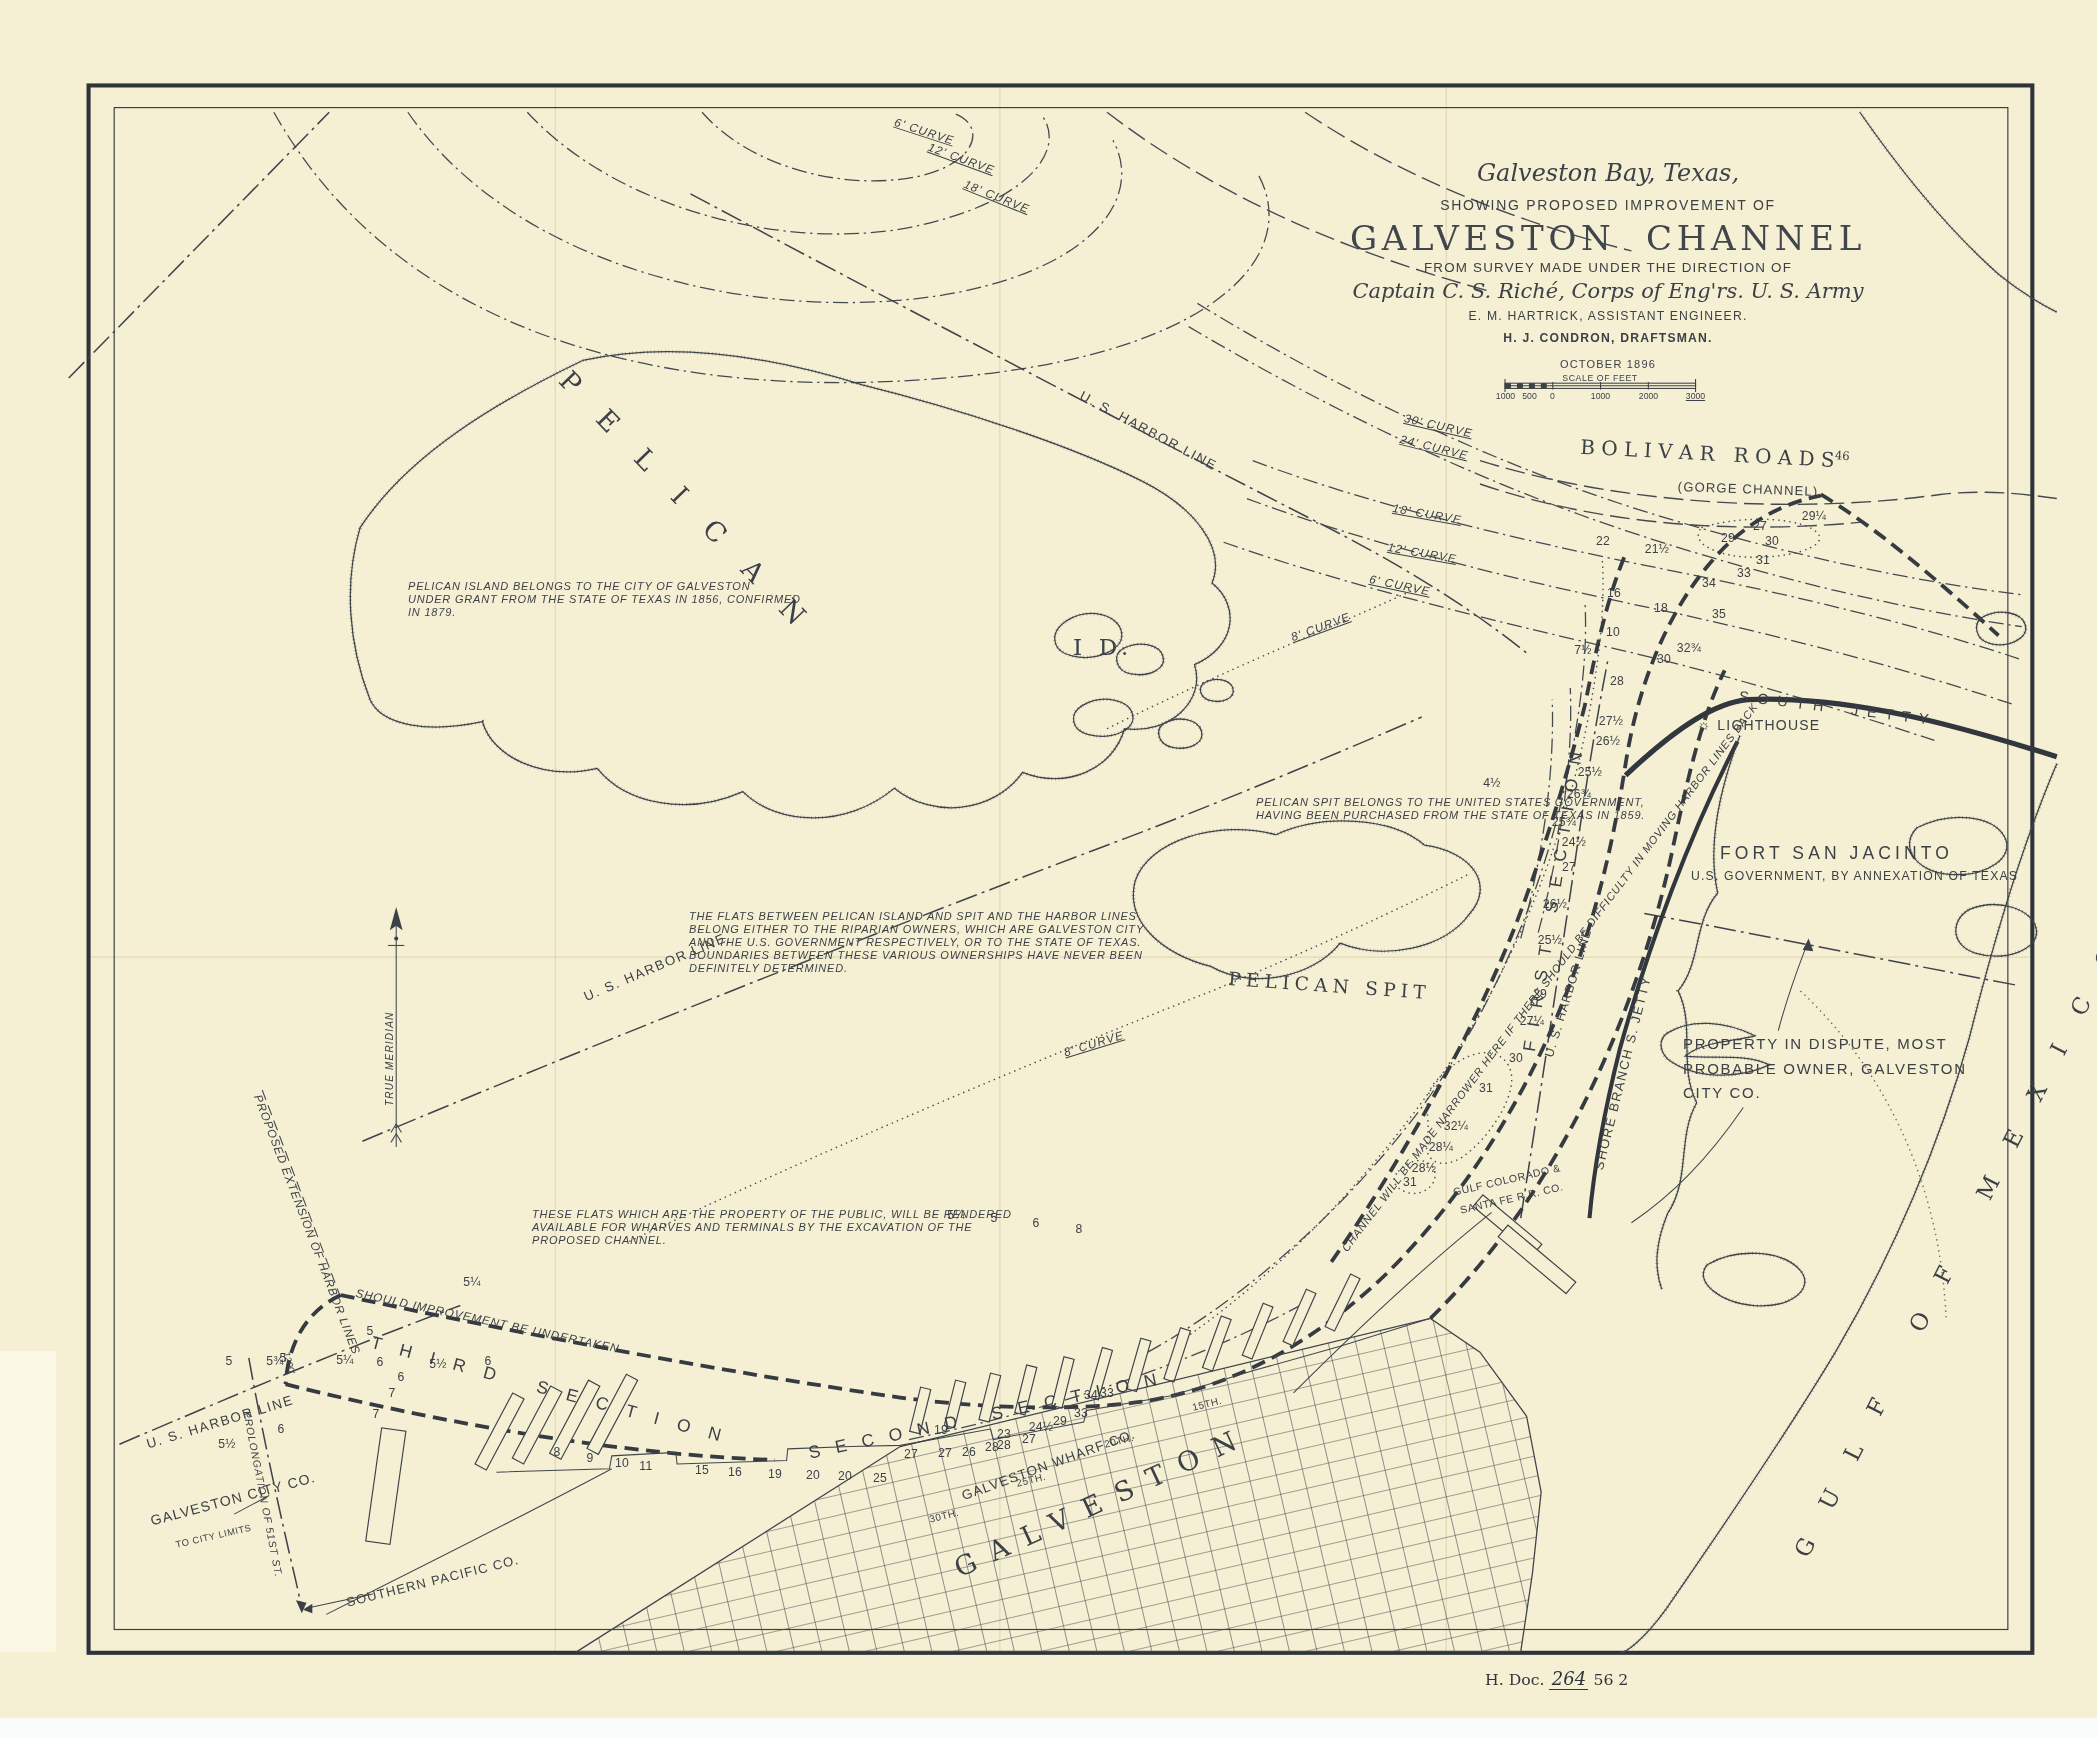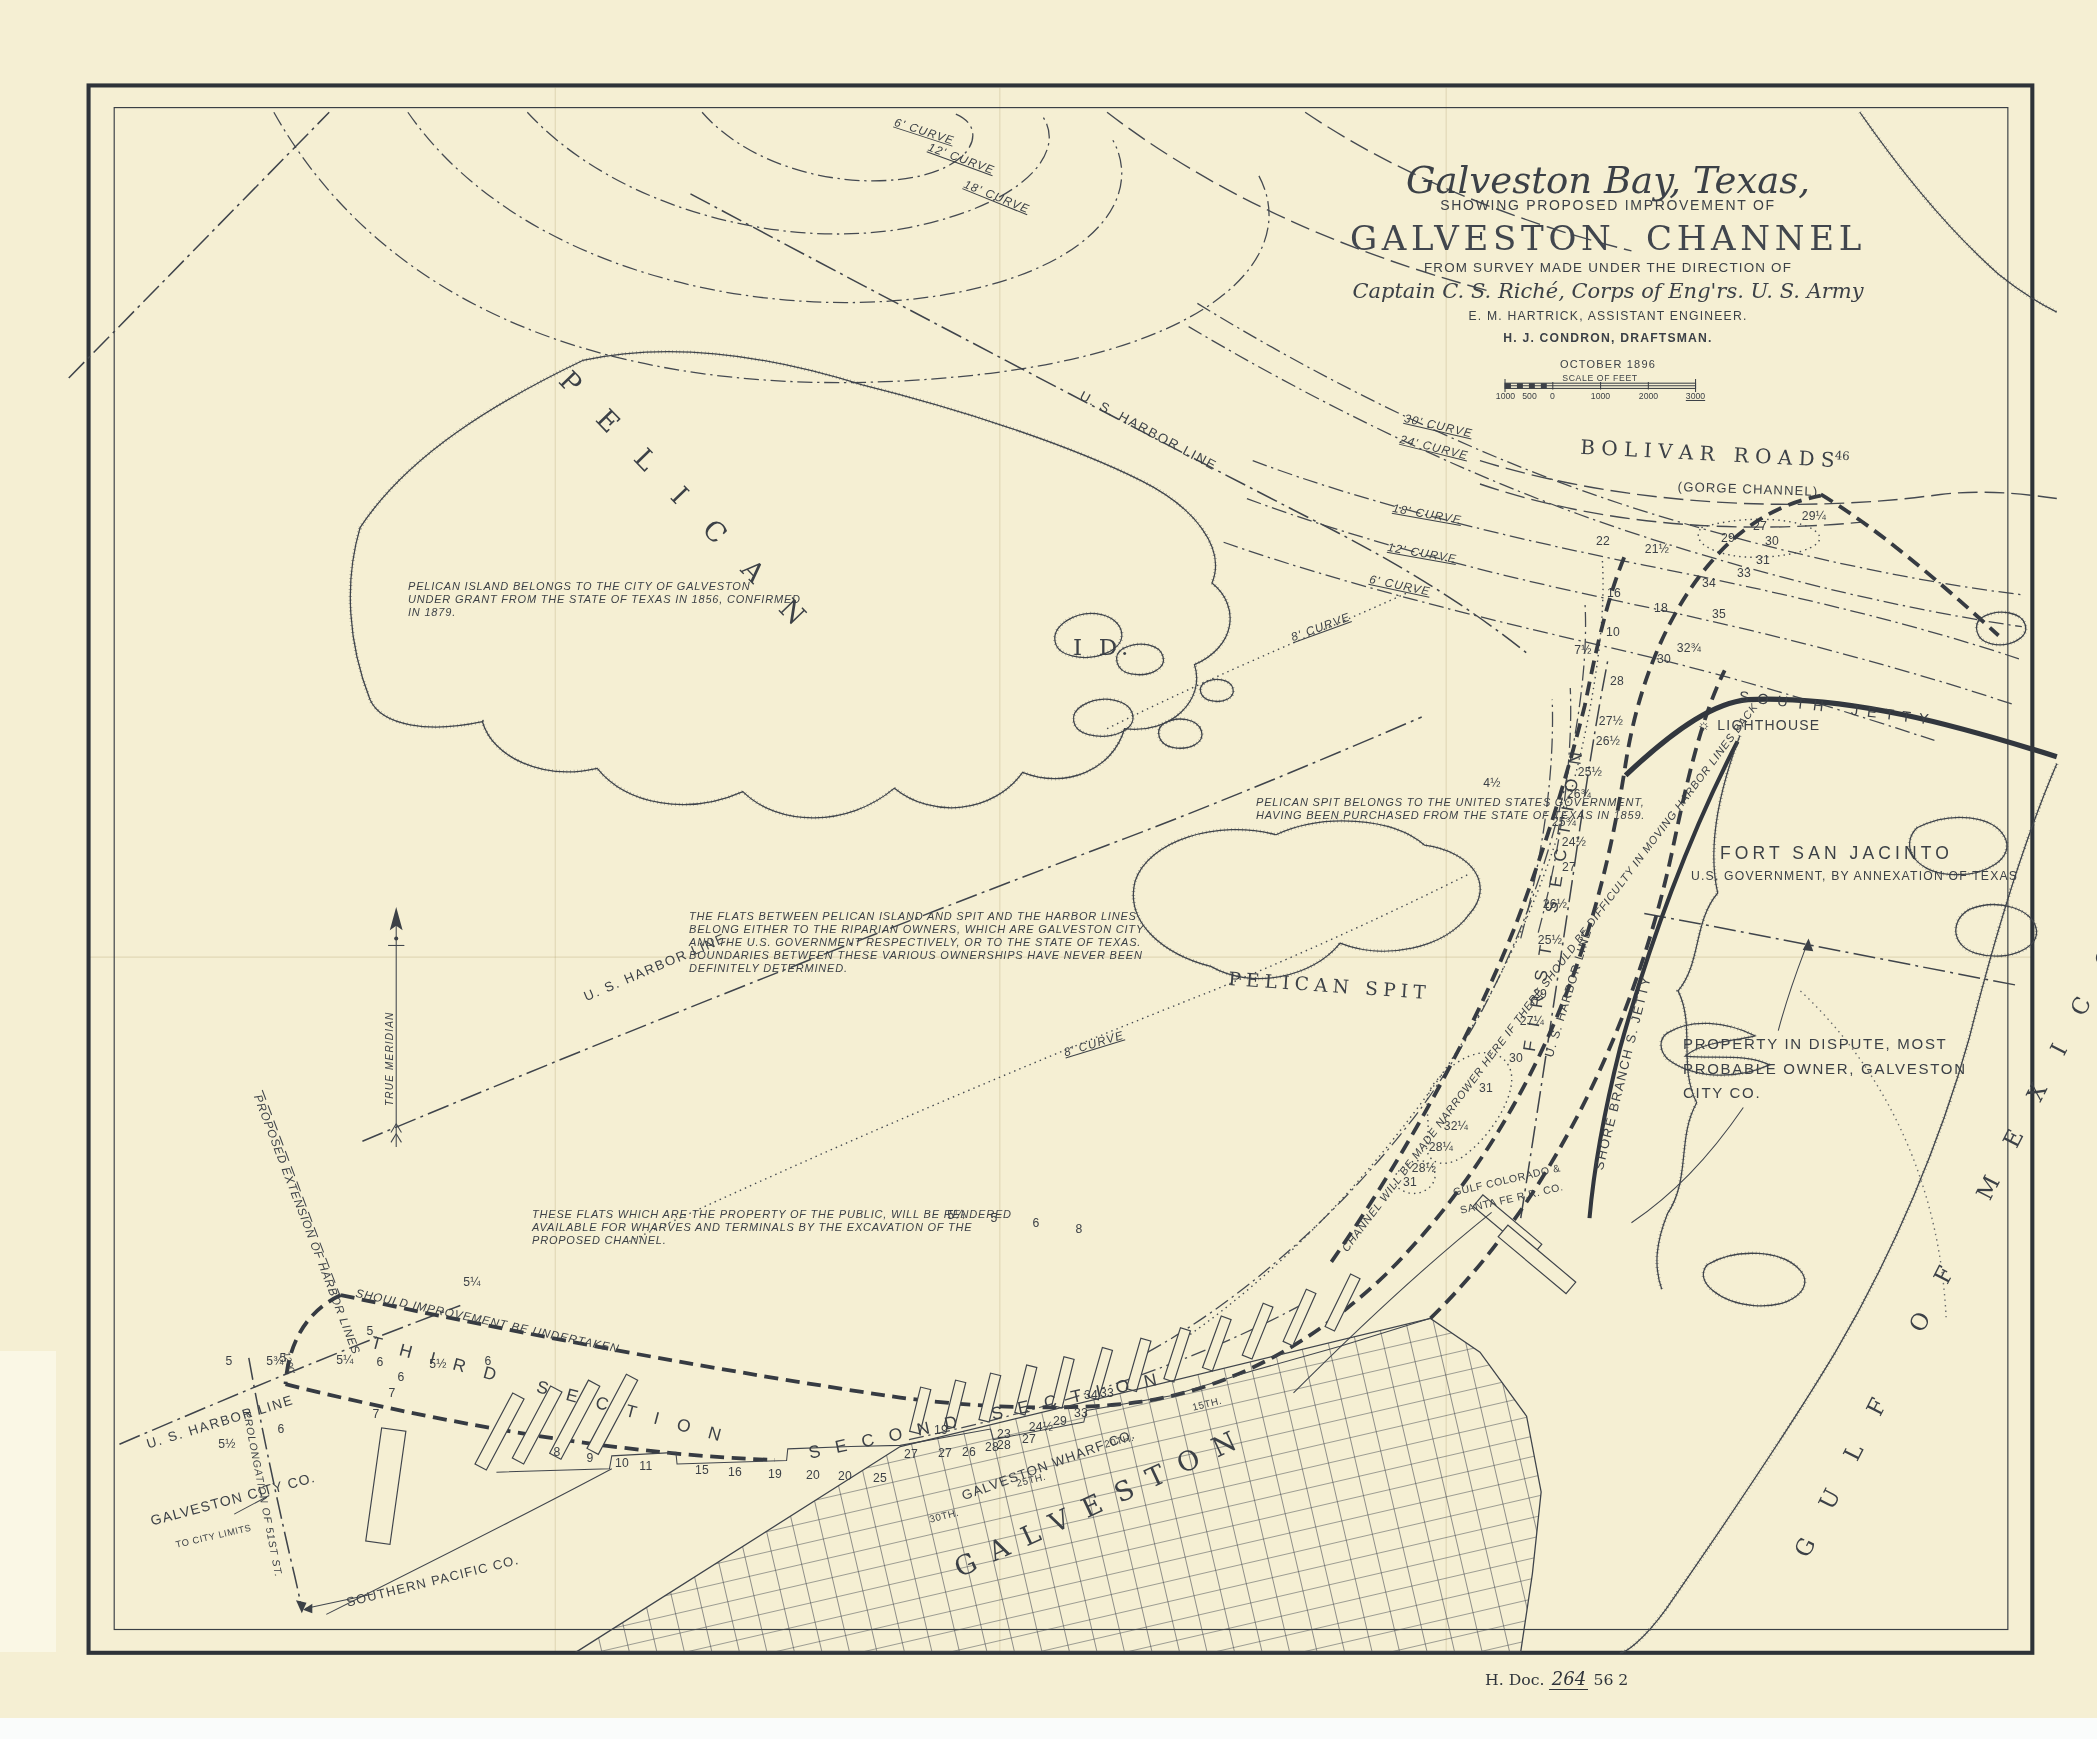--- a/index.html
+++ b/index.html
@@ -243,21 +243,21 @@
       <line class="scalebar" x1="2665" y1="655" x2="2665" y2="668"></line>
       <line class="scalebar" x1="2747" y1="655" x2="2747" y2="668"></line>
       <line class="scalebar" x1="2829" y1="655" x2="2829" y2="668"></line>
       <line class="scalebar" x1="2583" y1="650" x2="2583" y2="672"></line>
       <line class="scalebar" x1="2910" y1="650" x2="2910" y2="672"></line>
       <line class="scalebar" x1="2583" y1="661.5" x2="2910" y2="661.5"></line>
     </g>
   </svg>
 
   <div>
-    <div class="tb script" style="left:1608px;top:159px;font-size:37px;text-align:right;">Galveston Bay, Texas,</div>
+    <div class="tb script" style="left:1608px;top:159px;font-size:24px;text-align:right;">Galveston Bay, Texas,</div>
     <div class="tb sans" style="left:1608px;top:197px;font-size:14px;letter-spacing:1.7px;">SHOWING PROPOSED IMPROVEMENT OF</div>
     <div class="tb serif" style="left:1608px;top:218px;font-size:34px;letter-spacing:4.7px;word-spacing:15px;color:#41464d;">GALVESTON CHANNEL</div>
     <div class="tb sans" style="left:1608px;top:260px;font-size:13.4px;letter-spacing:1.2px;">FROM SURVEY MADE UNDER THE DIRECTION OF</div>
     <div class="tb script" style="left:1608px;top:279px;font-size:21px;">Captain C. S. Riché, Corps of Eng'rs. U. S. Army</div>
     <div class="tb sans" style="left:1608px;top:309px;font-size:12.2px;letter-spacing:1.2px;">E. M. HARTRICK, ASSISTANT ENGINEER.</div>
     <div class="tb sans" style="left:1608px;top:331px;font-size:12.2px;letter-spacing:1.2px;font-weight:bold;">H. J. CONDRON, DRAFTSMAN.</div>
     <div class="tb sans" style="left:1608px;top:358px;font-size:11px;letter-spacing:1.2px;">OCTOBER 1896</div>
     <div class="tb sans" style="left:1600px;top:373px;font-size:8.7px;letter-spacing:0.6px;">SCALE OF FEET</div>
     <div class="lbl sans" style="left:1494px;top:392px;width:23px;text-align:center;font-size:8.7px;">1000</div>
     <div class="lbl sans" style="left:1518px;top:392px;width:23px;text-align:center;font-size:8.7px;">500</div>

